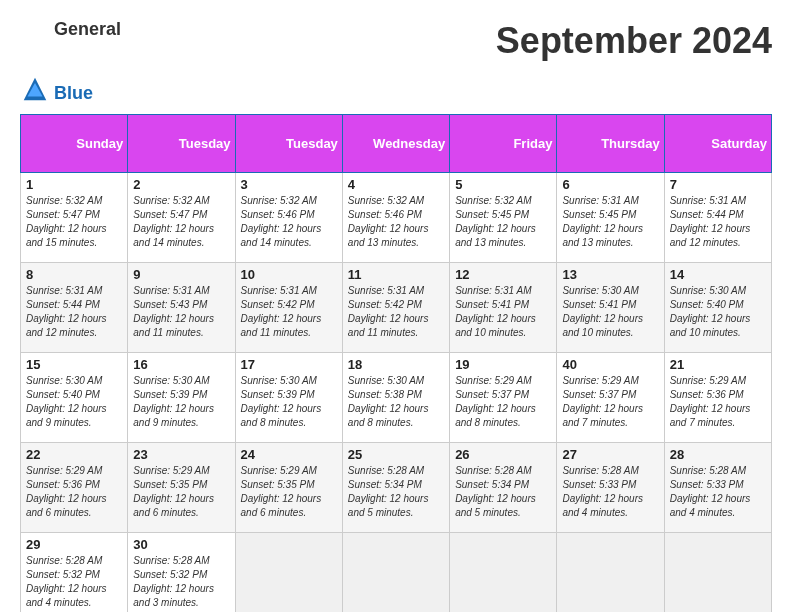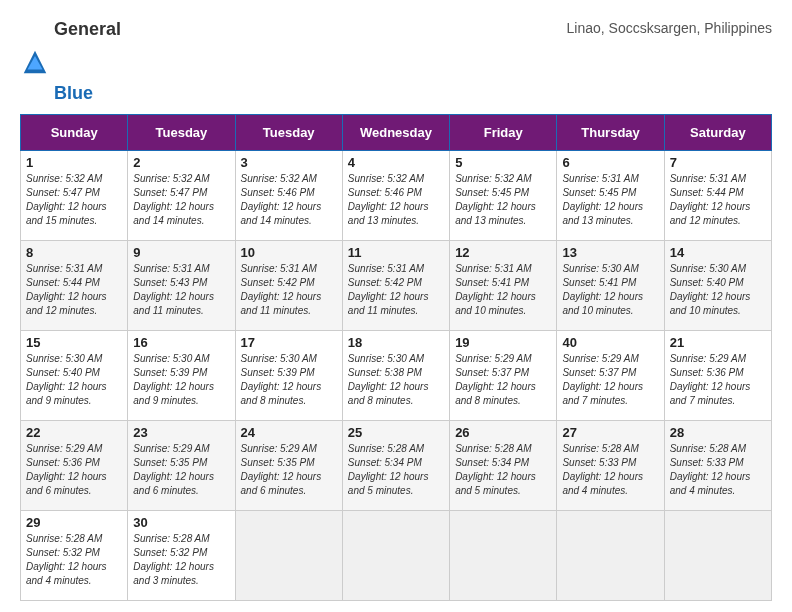--- a/index.html
+++ b/index.html
@@ -11,21 +11,21 @@
       padding: 20px;
     }
     .header-area {
       display: flex;
       justify-content: space-between;
       align-items: flex-start;
       margin-bottom: 10px;
     }
     .logo {
       display: flex;
-      align-items: center;
+      align-items: flex-end;
       gap: 4px;
     }
     .logo-text {
       display: flex;
       flex-direction: column;
       line-height: 1.1;
     }
     .logo-general {
       font-size: 18px;
       font-weight: bold;
@@ -52,24 +52,24 @@
     .location-title {
       font-size: 14px;
       color: #555;
     }
     .calendar-table {
       width: 100%;
       border-collapse: collapse;
       font-size: 11px;
     }
     .calendar-table th {
-      background-color: #701a75;
+      background-color: #d946ef;
       color: #fff;
-      padding: 10px 4px;
-      text-align: center;
+      padding: 21px 4px;
+      text-align: right;
       font-size: 13px;
       font-weight: bold;
       border: 1px solid #1a6bb5;
     }
     .calendar-table td {
       vertical-align: top;
       padding: 4px 5px;
       border: 1px solid #ccc;
       width: calc(100% / 7);
       min-height: 80px;
@@ -106,21 +106,21 @@
     <svg class="logo-icon" viewBox="0 0 40 40">
       <polygon points="20,5 35,35 5,35" fill="#1a6bb5"></polygon>
       <polygon points="20,12 30,30 10,30" fill="#4da6ff"></polygon>
     </svg>
     <div class="logo-text">
       <span class="logo-general">General</span>
       <span class="logo-blue">Blue</span>
     </div>
   </div>
   <div class="title-area">
-    <div class="location-title">Linao, Soccsksargen, Philippines</div>
+    <div class="month-title">September 2024</div>
   </div>
 </div>
 
 <table class="calendar-table">
   <thead>
     <tr id="weekday-header">
     <th>Sunday</th>
         <th>Tuesday</th>
         <th>Tuesday</th>
         <th>Wednesday</th>

